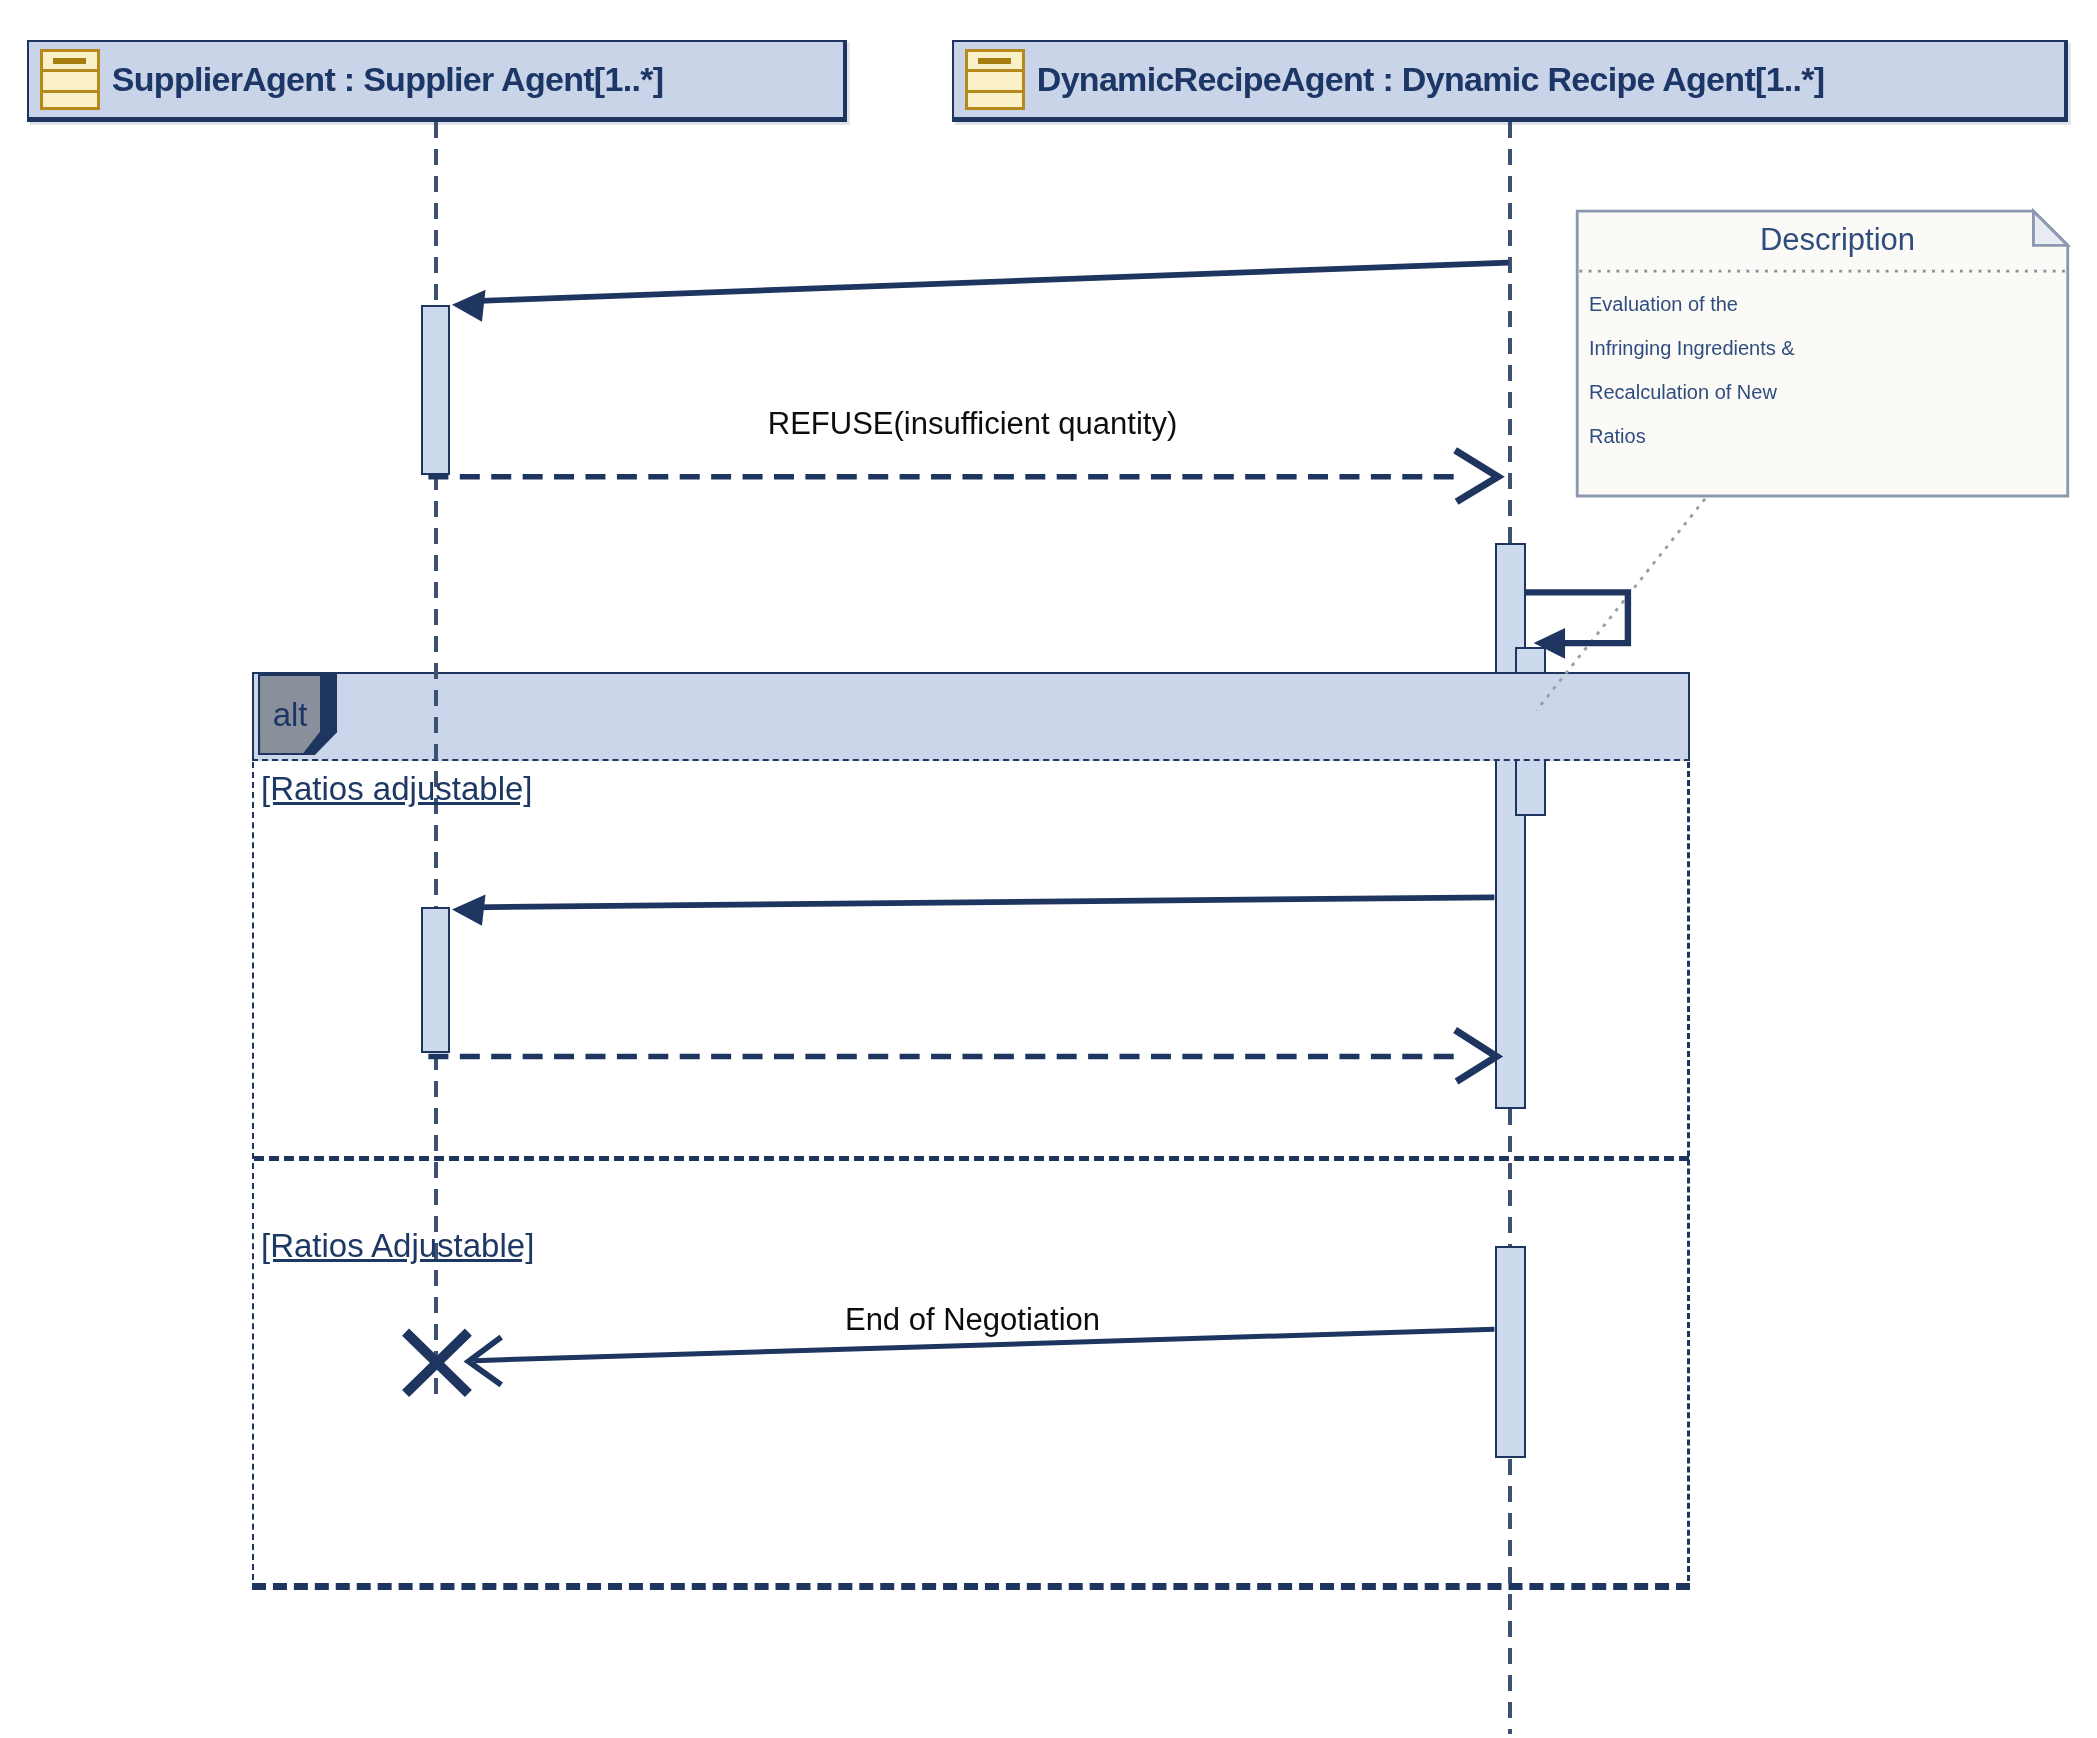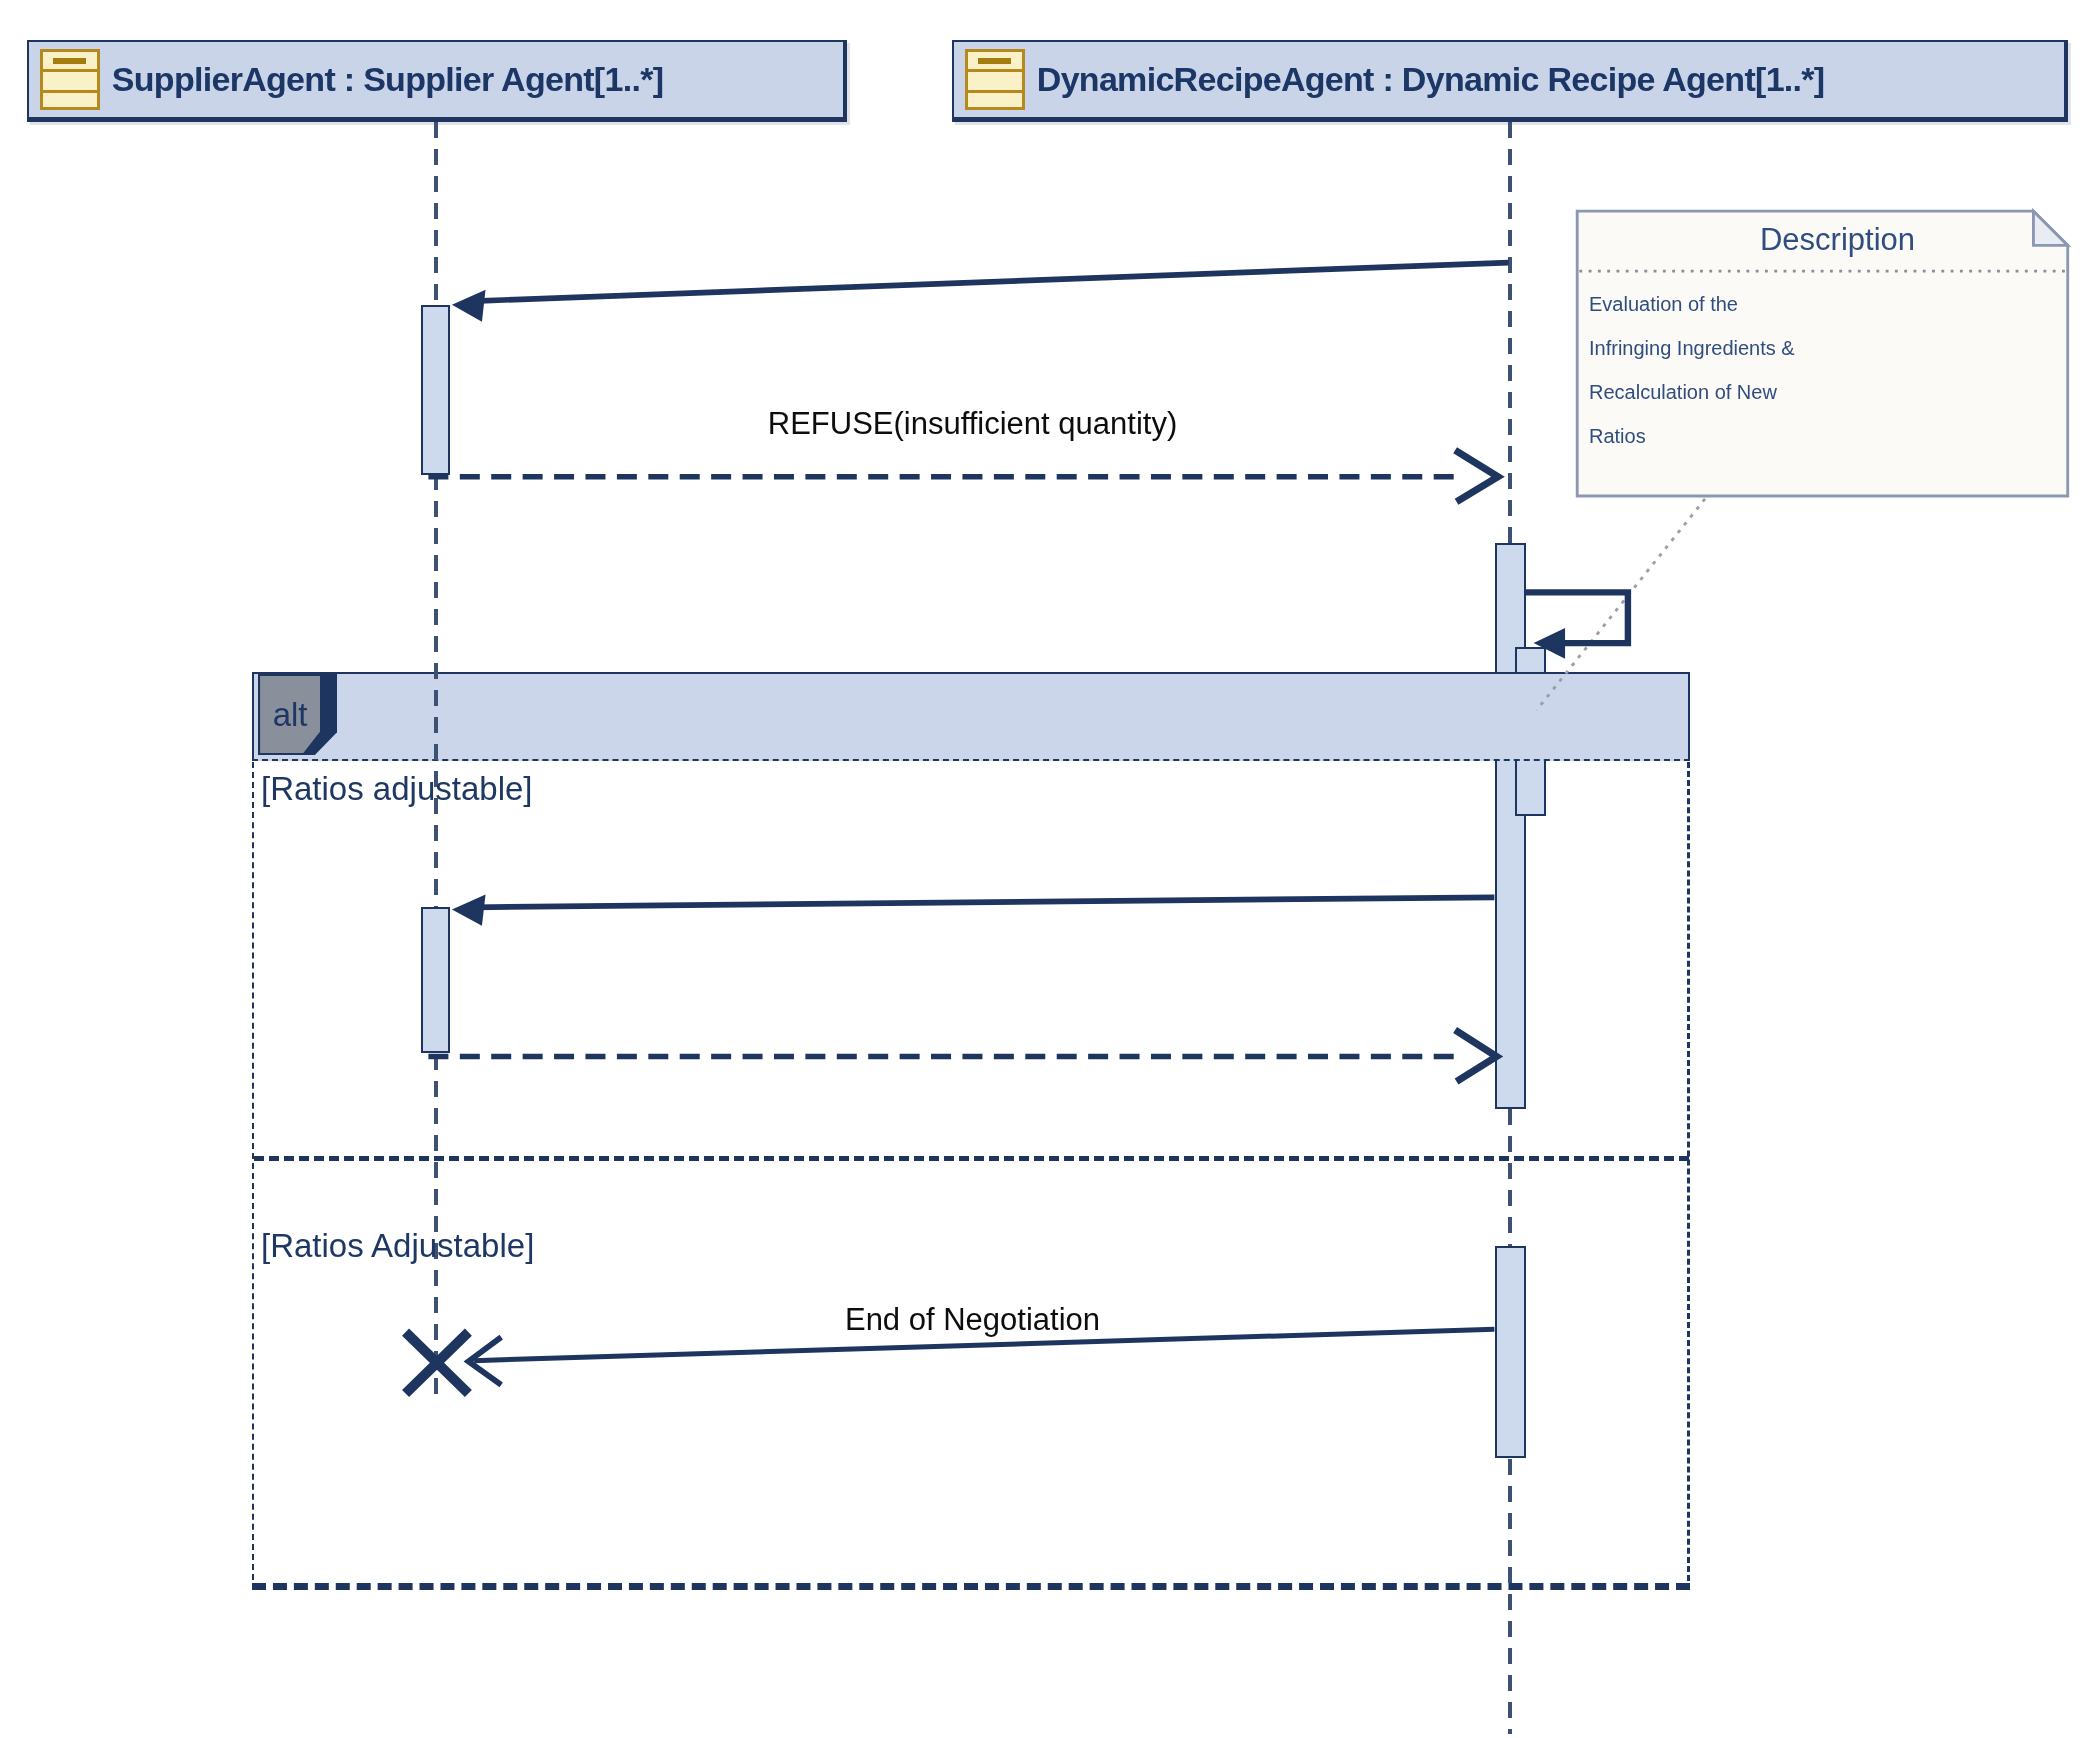--- a/index.html
+++ b/index.html
@@ -50,21 +50,21 @@
   .pent-outer{
     position:absolute;left:258px;top:658px;width:79px;height:81px;background:var(--navy);z-index:4;
     clip-path:polygon(0 0,100% 0,100% 72%,72% 100%,0 100%);
   }
   .pent-inner{
     position:absolute;left:2.1px;top:2.1px;width:60px;height:77px;background:var(--pent);
     clip-path:polygon(0 0,100% 0,100% 72%,72% 100%,0 100%);
     display:flex;align-items:center;justify-content:center;
   }
   .pent-inner span{font-size:33px;color:var(--textnavy);}
-  .guard{position:absolute;font-size:33px;color:#1e3864;z-index:7;white-space:nowrap;}
+  .guard{position:absolute;font-size:33px;color:#1e3864;z-index:7;white-space:nowrap;text-decoration:underline;}
   
   .msg{position:absolute;left:437px;width:1071px;text-align:center;font-size:31px;color:#0d0d0d;z-index:7;white-space:nowrap;}
   
   .note-title{position:absolute;left:1578px;top:206px;width:491px;text-align:center;font-size:31px;color:var(--notetext);z-index:7;padding-left:14px;}
   .note-body{position:absolute;left:1589px;top:266px;width:475px;font-size:20px;line-height:44px;color:var(--notetext);z-index:7;}
   
   #vector{position:absolute;left:0;top:0;z-index:6;}
 </style>
 </head>
 <body>

